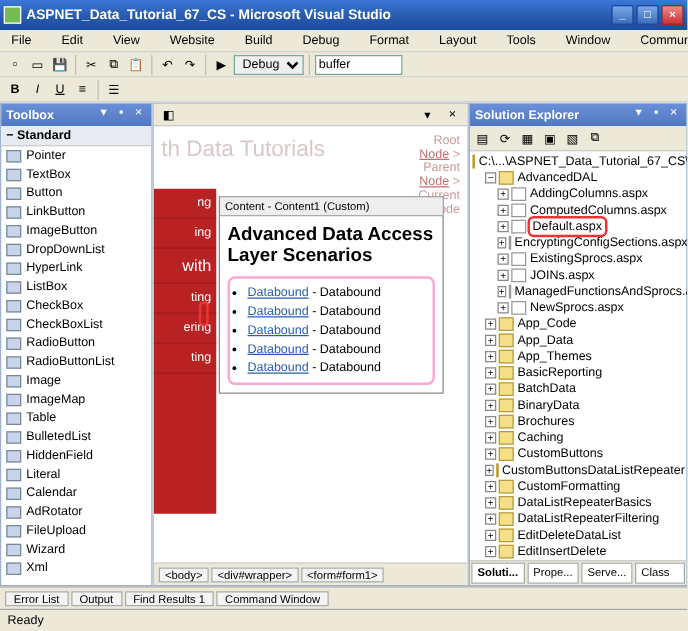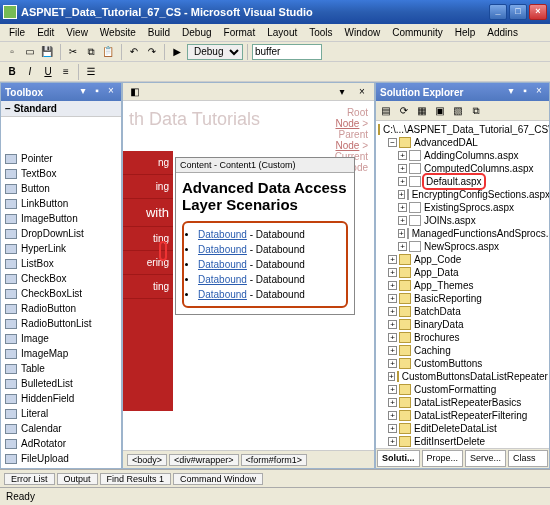--- a/index.html
+++ b/index.html
@@ -5,52 +5,52 @@
 * { box-sizing: border-box; margin: 0; padding: 0; font-family: Tahoma, sans-serif; font-size: 10px; }
 body { width: 550px; height: 505px; background: #ece9d8; overflow: hidden; display: flex; flex-direction: column; }
 
 .titlebar { height: 24px; background: linear-gradient(#3b78d8,#2a5db0,#1c4aa0); color: #fff; display: flex; align-items: center; padding: 0 3px; }
 .titlebar .icon { width: 14px; height: 14px; background: #7b5; margin-right: 4px; border: 1px solid #fff; }
 .titlebar .title { flex: 1; font-weight: bold; font-size: 11px; }
 .titlebar .winbtns { display: flex; gap: 2px; }
 .titlebar .winbtn { width: 18px; height: 16px; background: linear-gradient(#7aa8e8,#3b6db8); border: 1px solid #1a4a9a; border-radius: 2px; color: #fff; text-align: center; line-height: 13px; font-weight: bold; font-size: 9px; cursor: pointer; }
 .titlebar .winbtn.close { background: linear-gradient(#e88,#c33); border-color: #a22; }
 
-.menubar { height: 18px; display: flex; align-items: center; padding: 0 4px; gap: 2px; background: #ece9d8; border-bottom: 1px solid #ccc; }
+.menubar { height: 18px; display: flex; align-items: center; padding: 0 4px; gap: 14px; background: #ece9d8; border-bottom: 1px solid #ccc; }
 .menubar .mitem { padding: 1px 5px; cursor: pointer; }
 
 .toolbar { height: 20px; display: flex; align-items: center; padding: 0 4px; gap: 2px; background: #ece9d8; border-bottom: 1px solid #ccc; }
 .tbtn { width: 16px; height: 16px; border: 1px solid transparent; display: inline-flex; align-items: center; justify-content: center; cursor: pointer; }
 .tsep { width: 1px; height: 16px; background: #bbb; margin: 0 2px; }
 .tselect { height: 16px; font-size: 10px; padding: 0 2px; border: 1px solid #7a9; }
 
 .main { flex: 1; display: flex; overflow: hidden; }
 
 .toolbox { width: 122px; background: #fff; border: 1px solid #9db4cc; display: flex; flex-direction: column; }
 .panetitle { height: 18px; background: linear-gradient(#6a8fd8,#5078c0); color: #fff; display: flex; align-items: center; padding: 0 4px; font-size: 10px; }
 .panetitle .ptxt { flex: 1; font-weight: bold; }
 .panetitle .pbtn { width: 12px; height: 12px; cursor: pointer; color: #fff; text-align: center; line-height: 10px; margin-left: 2px; }
 .tbgroup { background: #e8ebf1; padding: 2px 4px; font-weight: bold; border-bottom: 1px solid #ccc; cursor: pointer; }
-.tblist { overflow-y: auto; flex: 1; margin-top: 34px; }
+.tblist { overflow-y: auto; flex: 1; }
 .tbitem { padding: 2px 4px; display: flex; align-items: center; gap: 4px; cursor: pointer; }
 .tbicon { width: 12px; height: 10px; background: #c8d4e8; border: 1px solid #789; display: inline-block; }
 
 .designer { flex: 1; background: #fff; position: relative; overflow: hidden; border: 1px solid #9db4cc; }
 .designer-tools { height: 18px; background: #ece9d8; border-bottom: 1px solid #ccc; display: flex; align-items: center; padding: 0 4px; gap: 4px; }
 .dcanvas { position: relative; height: calc(100% - 36px); overflow: hidden; }
 .faded-text { position: absolute; left: 6px; top: 8px; font-size: 18px; color: #d8c8c8; font-family: Arial; }
 .nav { position: absolute; right: 6px; top: 6px; text-align: right; font-size: 9px; line-height: 11px; color: #c99; }
 .nav a { color: #c07070; text-decoration: underline; }
 .redblock { position: absolute; left: 0; top: 50px; width: 50px; height: 260px; background: #b82222; }
 .callout1 { position: absolute; left: 36px; top: 140px; width: 8px; height: 20px; border: 2px solid #e33; border-radius: 4px; }
 .content-box { position: absolute; left: 52px; top: 56px; width: 180px; border: 1px solid #888; background: #fff; }
 .content-hdr { background: #eee; padding: 2px 4px; font-size: 9px; border-bottom: 1px solid #aaa; }
 .content-body { padding: 6px; }
 .content-body h2 { font-size: 15px; font-weight: bold; line-height: 17px; margin-bottom: 8px; }
-.db-list { border: 2px solid #c2410c; border-radius: 6px; padding: 4px 8px 4px 14px; }
+.db-list { border: 2px solid #f9a8d4; border-radius: 6px; padding: 4px 8px 4px 14px; }
 .db-list li { font-size: 10px; line-height: 15px; }
 .db-list a { color: #2a5db0; text-decoration: underline; }
 .tagbar { height: 18px; background: #ece9d8; border-top: 1px solid #ccc; display: flex; align-items: center; padding: 0 4px; gap: 2px; }
 .tagchip { border: 1px solid #aaa; background: #f4f4f4; padding: 0 4px; font-size: 9px; cursor: pointer; }
 
 .solexp { width: 175px; background: #fff; border: 1px solid #9db4cc; display: flex; flex-direction: column; }
 .soltools { height: 20px; background: #ece9d8; border-bottom: 1px solid #ccc; display: flex; align-items: center; gap: 2px; padding: 0 2px; }
 .tree { flex: 1; overflow: auto; padding: 2px; }
 .node { white-space: nowrap; line-height: 13px; display: flex; align-items: center; }
 .exp { width: 9px; height: 9px; border: 1px solid #888; text-align: center; line-height: 7px; margin-right: 2px; cursor: pointer; font-size: 8px; }

